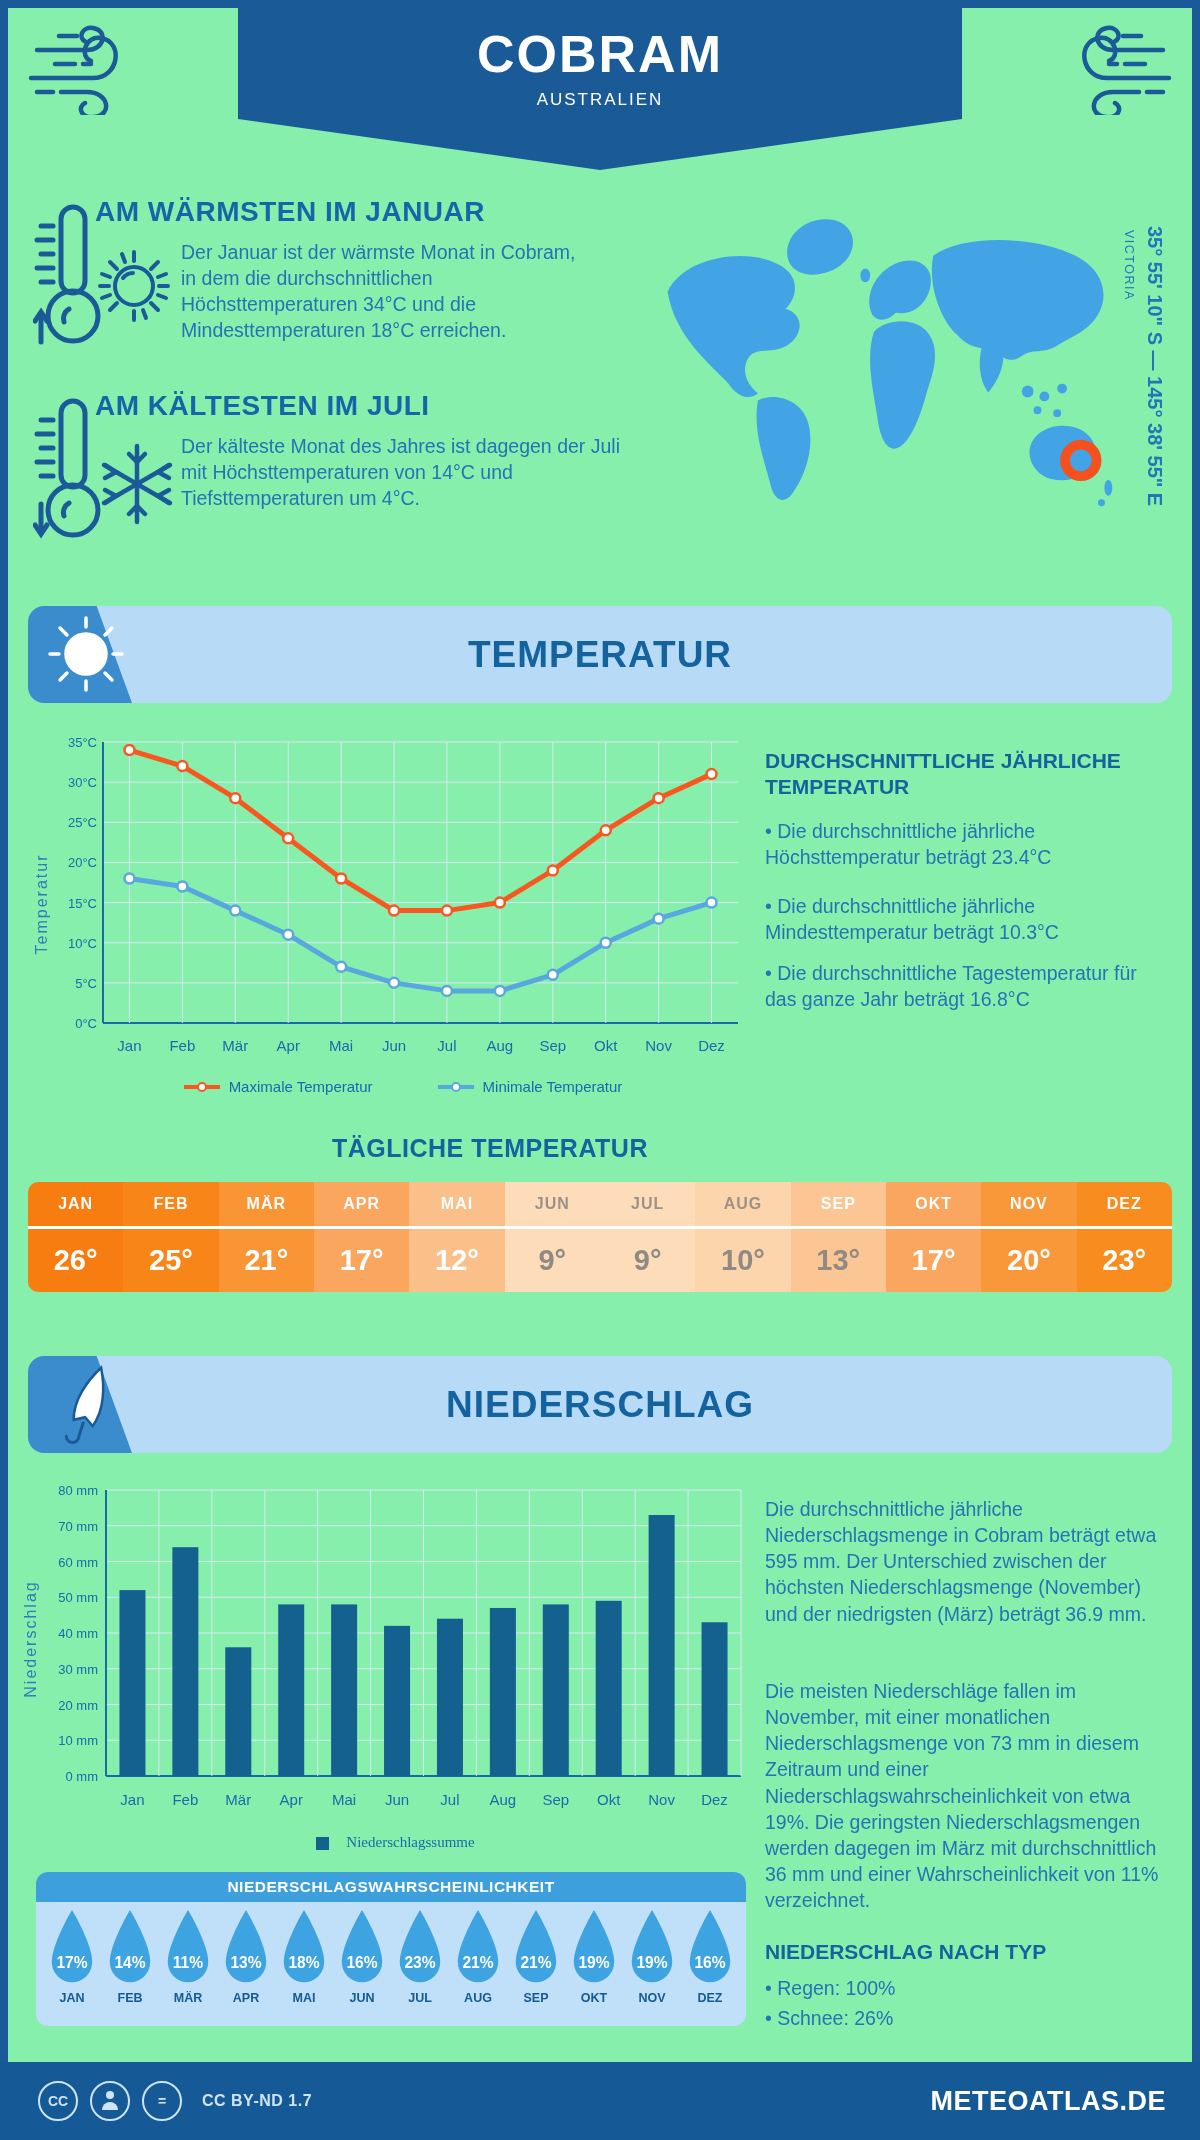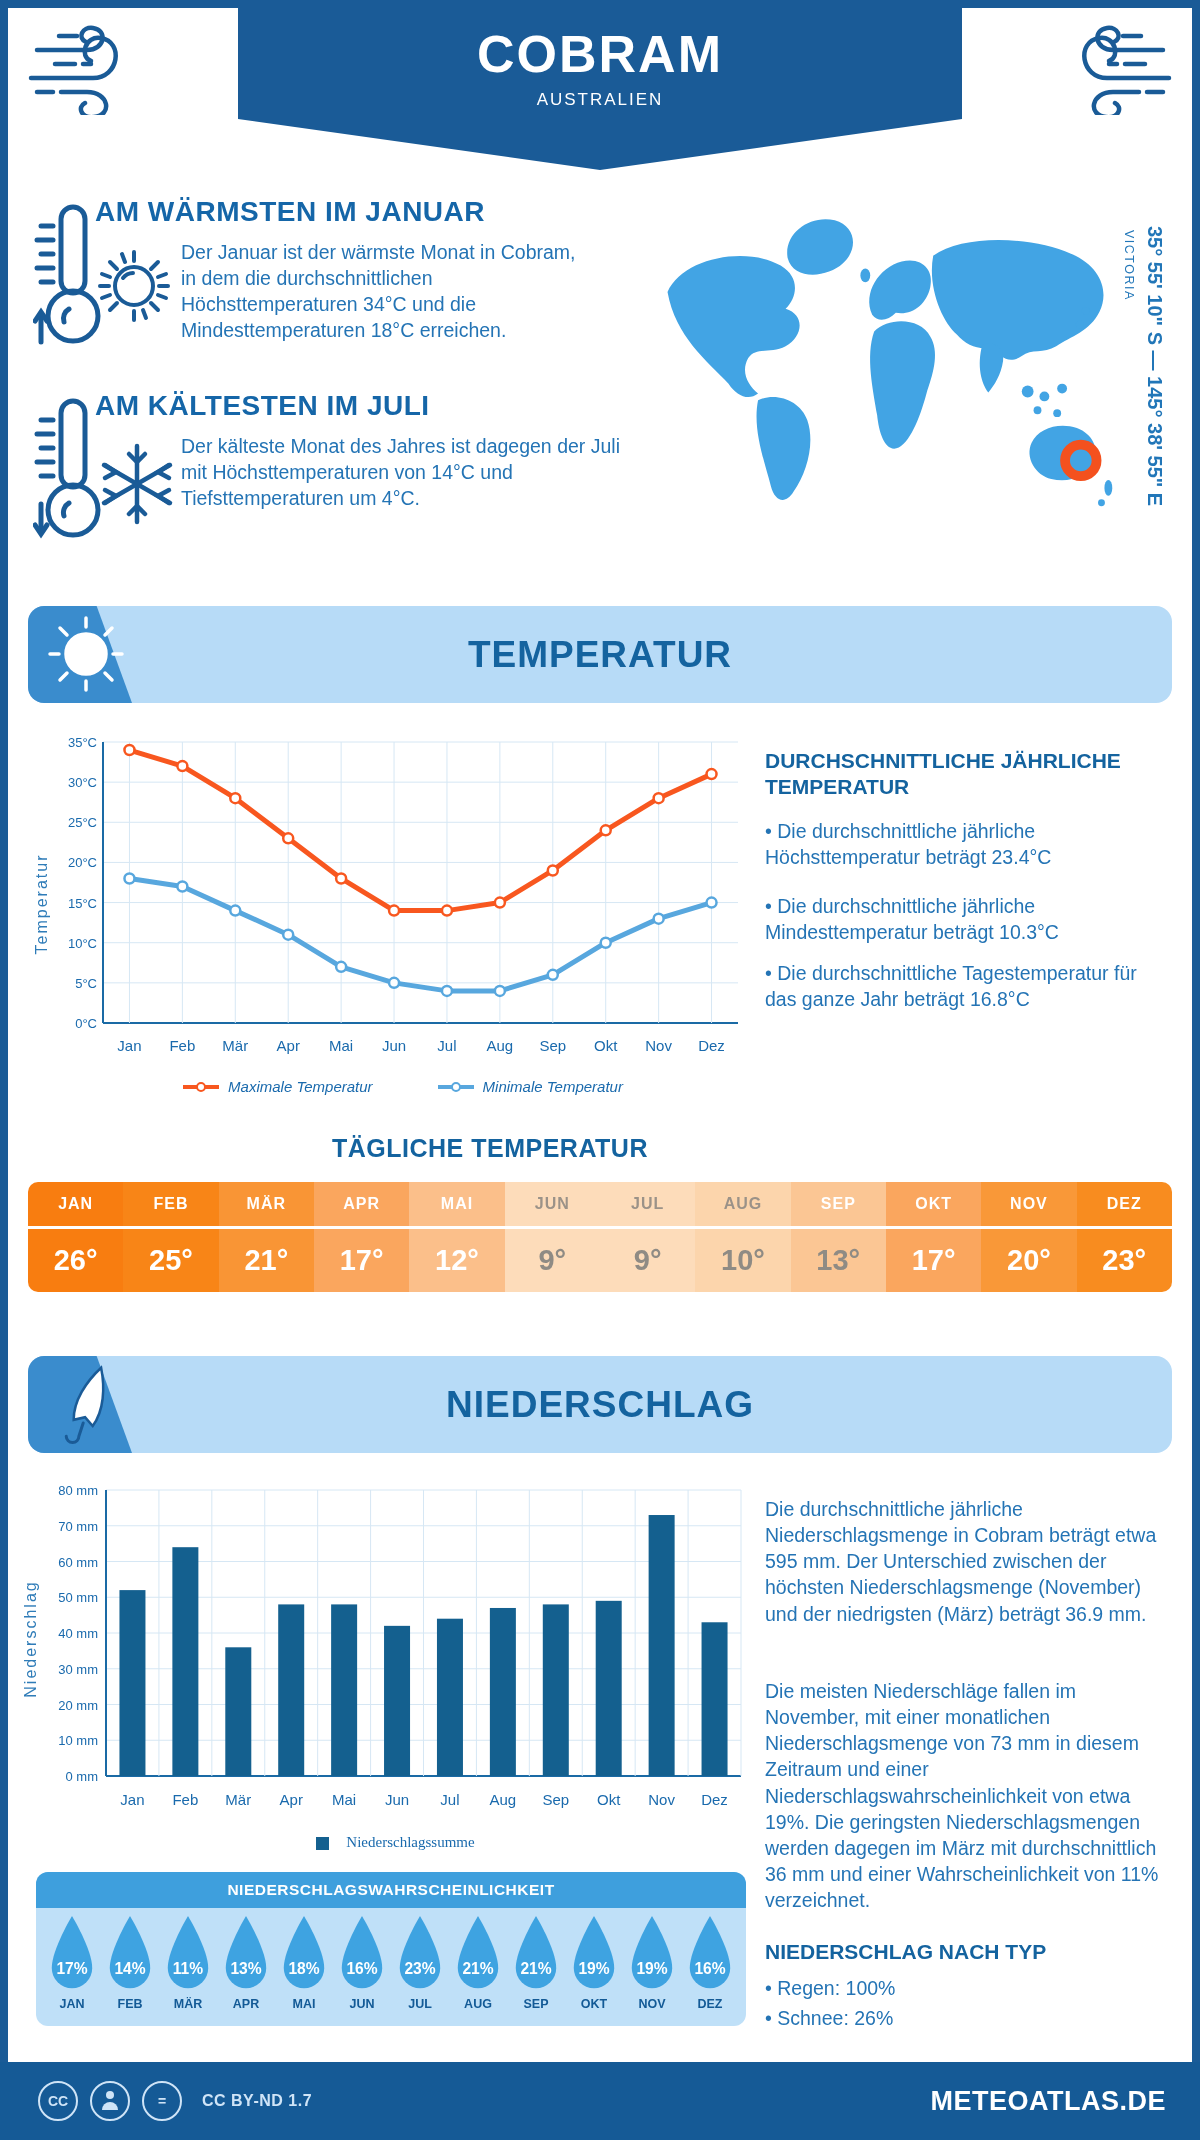--- a/index.html
+++ b/index.html
@@ -1,16 +1,16 @@
 <!DOCTYPE html>
 <html><head>
 <meta charset="utf-8">
 <style>
   html,body{margin:0;padding:0;background:#e8eef3;}
-  #page{position:relative;width:1200px;height:2140px;background:#ffffff;overflow:hidden;
+  #page{position:relative;width:1200px;height:2140px;background:#86efac;overflow:hidden;
         font-family:"Liberation Sans",sans-serif;margin:0 auto;}
   .edge{position:absolute;background:#1a5b97;}
   #edge-left{left:0;top:0;width:8px;height:2140px;}
   #edge-right{right:0;top:0;width:8px;height:2140px;}
   #edge-top{left:0;top:0;width:1200px;height:8px;}
 
   
   #ribbon{position:absolute;left:238px;top:0;width:724px;height:170px;background:#1a5b97;
           clip-path:polygon(0 0,100% 0,100% 70%,50% 100%,0 70%);text-align:center;color:#fff;}
   #ribbon .title{margin-top:24px;font-size:52px;font-weight:bold;letter-spacing:2px;}
@@ -29,42 +29,42 @@
   .section-banner{position:absolute;left:28px;width:1144px;height:97px;background:#b7dbf7;border-radius:16px;}
   .section-banner .iconbox{position:absolute;left:0;top:0;width:104px;height:97px;background:#3a8ccd;
        border-radius:16px 0 0 16px;clip-path:polygon(0 0,66% 0,100% 100%,0 100%);}
   .section-banner .stitle{position:absolute;left:0;top:0;width:100%;height:97px;display:flex;align-items:center;
        justify-content:center;font-size:37px;font-weight:bold;color:#14639f;letter-spacing:1px;}
 
   .chart-svg{position:absolute;}
   .ylab{position:absolute;transform:rotate(-90deg);transform-origin:center;color:#2f7cb8;
         font-size:16px;letter-spacing:2px;}
 
-  #line-legend{position:absolute;left:55px;top:1078px;width:695px;display:flex;justify-content:center;gap:64px;font-style:italic;}
+  #line-legend{position:absolute;left:55px;top:1078px;width:695px;display:flex;justify-content:center;gap:64px;}
   .leg-item{display:flex;align-items:center;gap:8px;font-size:15px;color:#1a6aad;}
 
   #daily-heading{position:absolute;left:0;top:1134px;width:980px;text-align:center;
         font-size:25px;font-weight:bold;color:#14639f;letter-spacing:0.5px;}
 
   #temp-table{position:absolute;left:28px;top:1182px;width:1144px;height:110px;border-radius:10px;
         overflow:hidden;display:flex;}
   .tcol{flex:1;display:flex;flex-direction:column;}
   .tcol .th{height:44px;display:flex;align-items:center;justify-content:center;
         font-size:16px;font-weight:bold;letter-spacing:1px;}
   .tcol .tv{flex:1;border-top:3px solid #ffffff;display:flex;align-items:center;justify-content:center;
         font-size:29px;font-weight:bold;}
 
   #bar-legend{position:absolute;left:38px;top:1834px;width:715px;display:flex;justify-content:center;font-family:Liberation Serif, serif;}
   .leg-sq{width:13px;height:13px;background:#14608f;display:inline-block;margin-right:9px;margin-top:2px;}
 
   .ptext{position:absolute;left:765px;width:408px;font-size:19.5px;line-height:1.34;color:#2474b5;}
   .pheading{position:absolute;left:765px;font-size:21px;font-weight:bold;color:#14639f;}
 
   #prob-box{position:absolute;left:36px;top:1872px;width:710px;height:154px;background:#bfe0f8;border-radius:12px;}
-  #prob-head{height:36px;background:#3e9fdd;border-radius:12px 12px 0 0;display:flex;align-items:center;
+  #prob-head{height:30px;background:#3e9fdd;border-radius:12px 12px 0 0;display:flex;align-items:center;
         justify-content:center;color:#fff;font-weight:bold;font-size:15.5px;letter-spacing:0.5px;}
   #droplets{display:flex;justify-content:space-between;padding:6px 8px 0 8px;}
   .drop{width:56px;text-align:center;}
   .drop .mon{font-size:12.5px;font-weight:bold;color:#135a96;margin-top:1px;}
 
   #footer{position:absolute;left:0;top:2062px;width:1200px;height:78px;background:#155a96;
         display:flex;align-items:center;}
   .cc-circle{width:36px;height:36px;border:2.5px solid #cfe4f7;border-radius:50%;display:flex;
         align-items:center;justify-content:center;color:#cfe4f7;font-weight:bold;font-size:14px;margin-right:12px;}
   #license-label{color:#cfe4f7;font-weight:bold;font-size:16px;letter-spacing:0.5px;margin-left:8px;}

